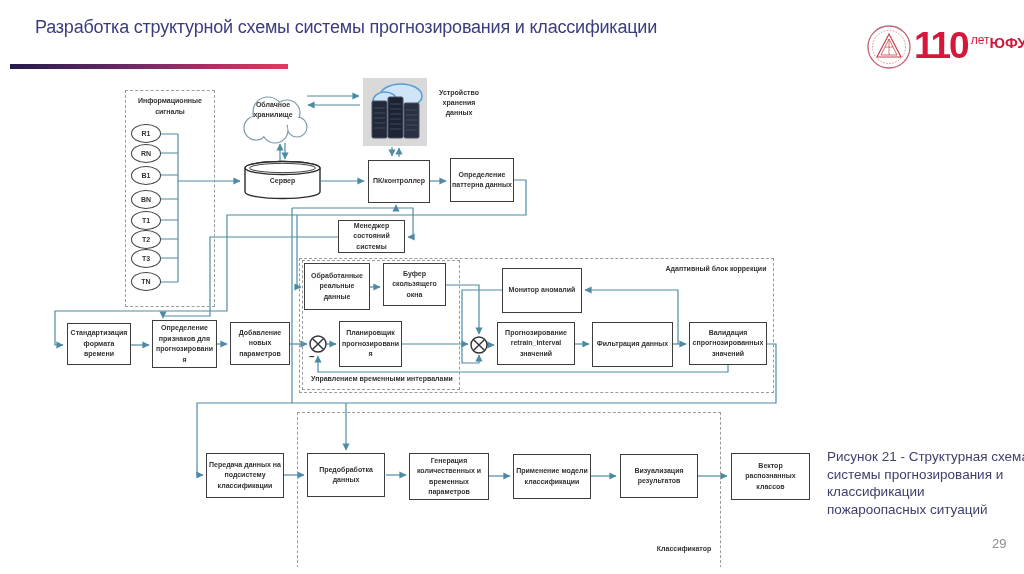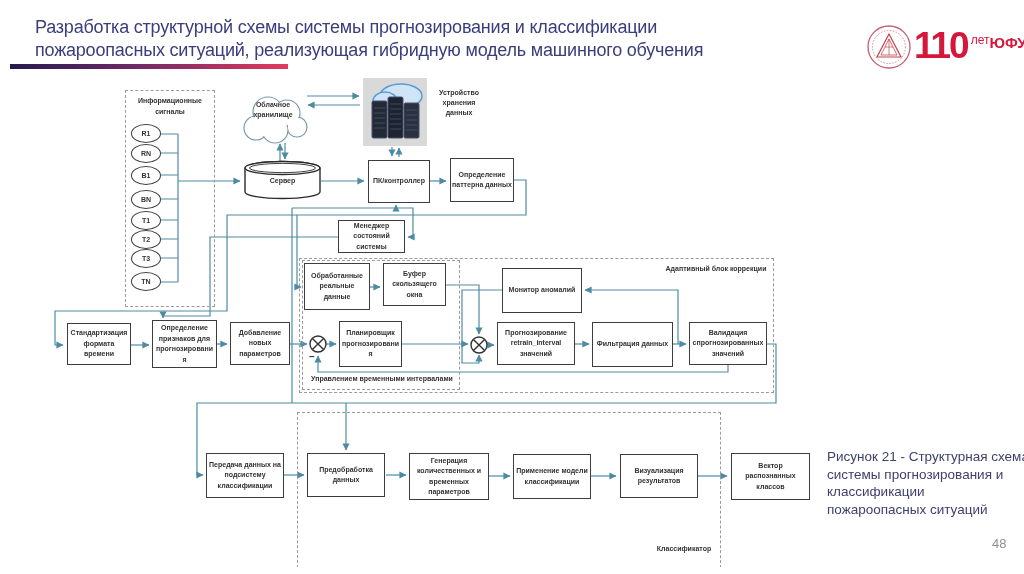--- a/index.html
+++ b/index.html
@@ -34,21 +34,20 @@
   .logo110 .ufu{font-size:15px;font-weight:bold;line-height:17px;}
   .minus{position:absolute;left:309px;top:351px;font-size:10px;font-weight:bold;color:#323232;z-index:3;}
 </style>
 </head>
 <body>
 
 <div class="slide">
 
   <div class="title">
     <div>Разработка структурной схемы системы прогнозирования и классификации</div>
-    <div>пожароопасных ситуаций, реализующая гибридную модель машинного обучения</div>
   </div>
   <div class="grad"></div>
 
   <div class="seal">
     <svg width="46" height="46" viewBox="0 0 46 46">
       <circle cx="23" cy="23" r="21" fill="none" stroke="#c06070" stroke-width="1.3"></circle>
       <circle cx="23" cy="23" r="16.5" fill="none" stroke="#c06070" stroke-width="0.7" stroke-dasharray="1.5 1.5"></circle>
       <path d="M23 10 L35 33 L11 33 Z" fill="none" stroke="#c2424f" stroke-width="1.2"></path>
       <path d="M23 15 L31 31 L15 31 Z" fill="none" stroke="#c2424f" stroke-width="0.8"></path>
       <path d="M23 15 L23 31 M19 23 L27 23" stroke="#c2424f" stroke-width="0.7"></path>
@@ -265,15 +264,15 @@
     </div>
 
   <div class="minus">–</div>
 
   <div class="caption">
     <div>Рисунок 21 - Структурная схема</div>
     <div>системы прогнозирования и</div>
     <div>классификации</div>
     <div>пожароопасных ситуаций</div>
   </div>
-  <div class="pagenum">48</div>
+  <div class="pagenum">29</div>
 
 </div>
 
 </body></html>

